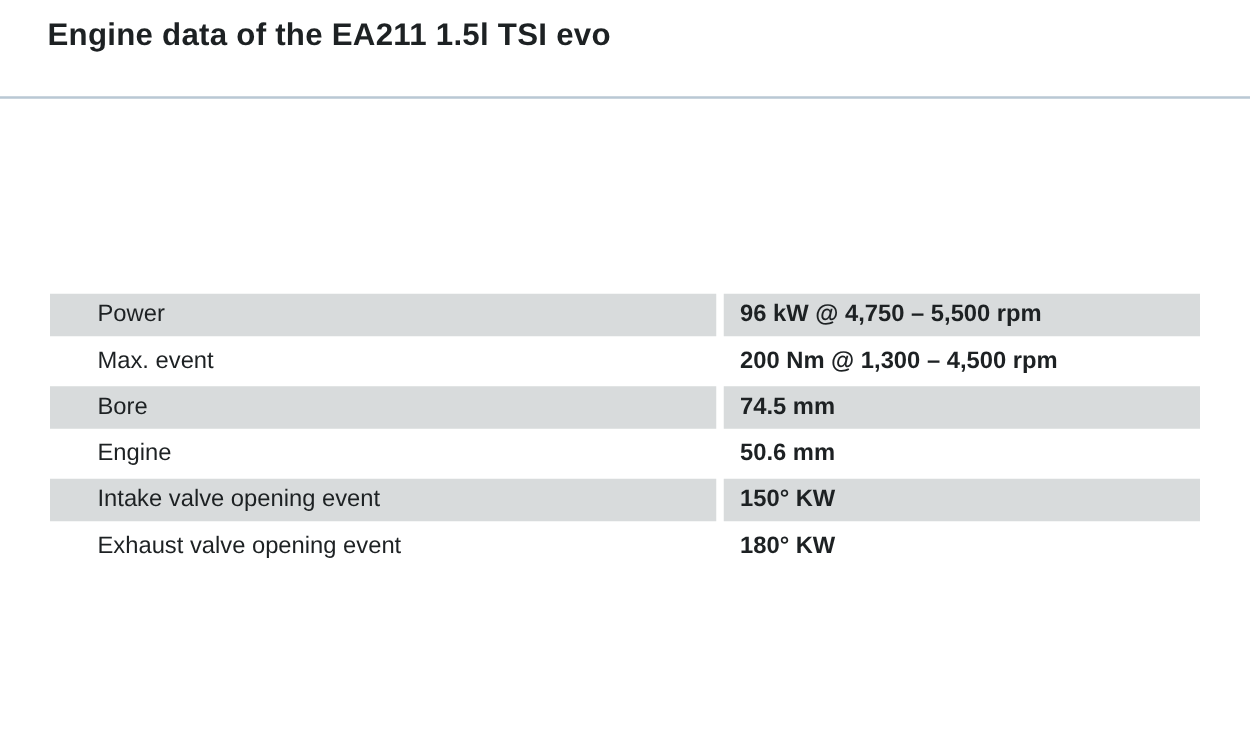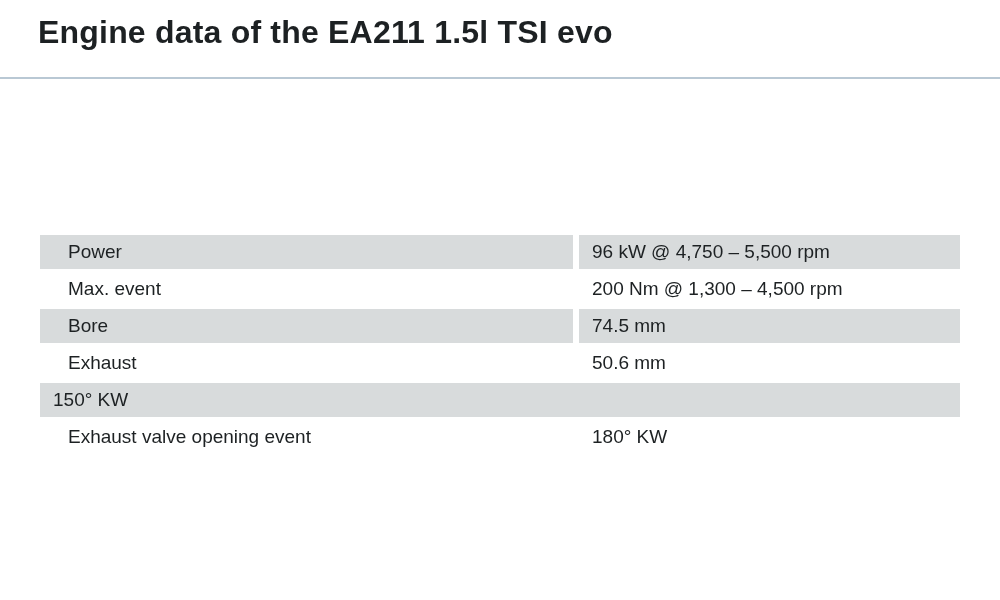--- a/index.html
+++ b/index.html
@@ -6,21 +6,21 @@
   html, body {
     width: 1000px; height: 600px;
     background: #ffffff;
     font-family: "Liberation Sans", "DejaVu Sans", sans-serif;
     overflow: hidden;
     position: relative;
   }
   .page-title {
     position: absolute;
     left: 38px; top: 14px;
-    font-size: 32px;
+    font-size: 25px;
     font-weight: 700;
     color: var(--text-color, #1d2123);
     letter-spacing: 0.2px;
   }
   .title-divider {
     position: absolute;
     left: 0; top: 77px;
     width: 1000px; height: 2px;
     background: var(--divider-color, #b9c8d4);
   }
@@ -37,25 +37,26 @@
   .cell {
     font-size: 19px;
     line-height: 34px;
     color: var(--text-color, #1d2123);
     white-space: nowrap;
     overflow: hidden;
   }
   .cell.label {
     width: 533px;
     margin-right: 6px;
-    padding-left: 28px;
+    padding-left: 38px;
   }
   .cell.value {
     flex: 1;
     padding-left: 13px;
+    font-weight: bold;
   }
   .row:nth-child(odd) .cell { background: var(--row-shade, #d8dbdc); }
   .row:nth-child(even) .cell { background: #ffffff; }
 </style>
 </head>
 <body>
 
 <h1 class="page-title">Engine data of the EA211 1.5l TSI evo</h1>
 
 <div class="title-divider"></div>
@@ -71,26 +72,27 @@
     <div class="cell value">200 Nm @ 1,300 – 4,500 rpm</div>
   </div>
 
 
   <div class="row">
     <div class="cell label">Bore</div>
     <div class="cell value">74.5 mm</div>
   </div>
 
   <div class="row">
-    <div class="cell label">Exhaust</div>
+    <div class="cell label">Engine</div>
     <div class="cell value">50.6 mm</div>
   </div>
 
 
   <div class="row">
+    <div class="cell label">Intake valve opening event</div>
     <div class="cell value">150° KW</div>
   </div>
 
   <div class="row">
     <div class="cell label">Exhaust valve opening event</div>
     <div class="cell value">180° KW</div>
   </div>
 
 </div>
 

